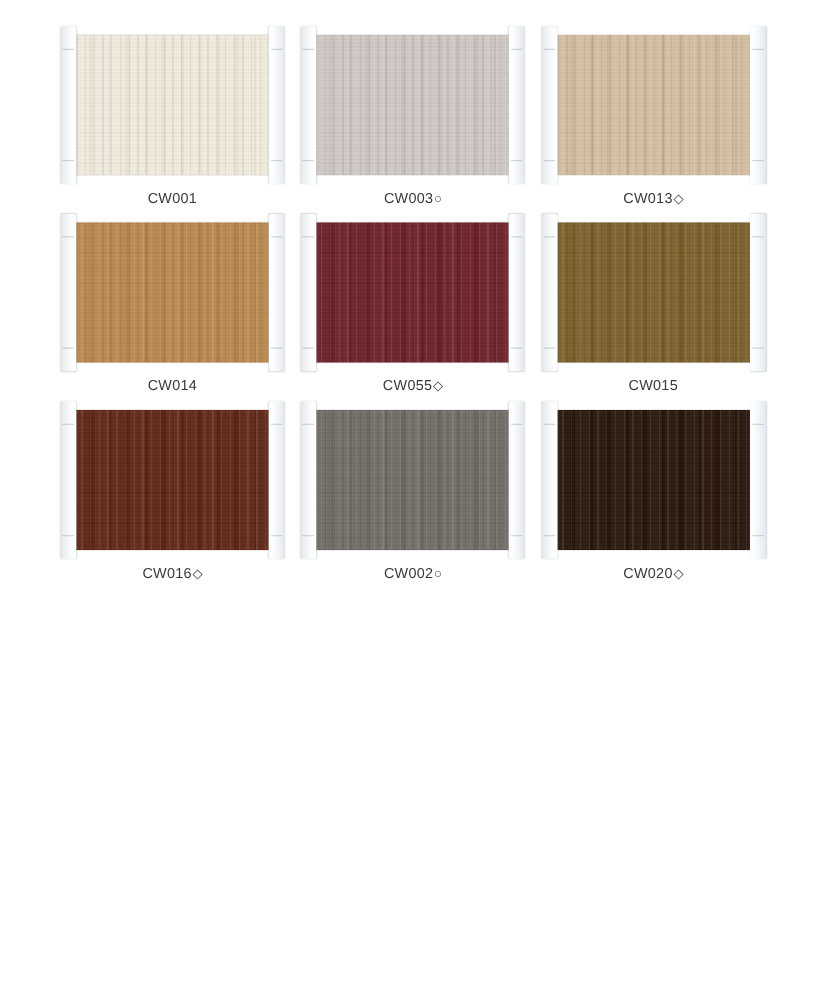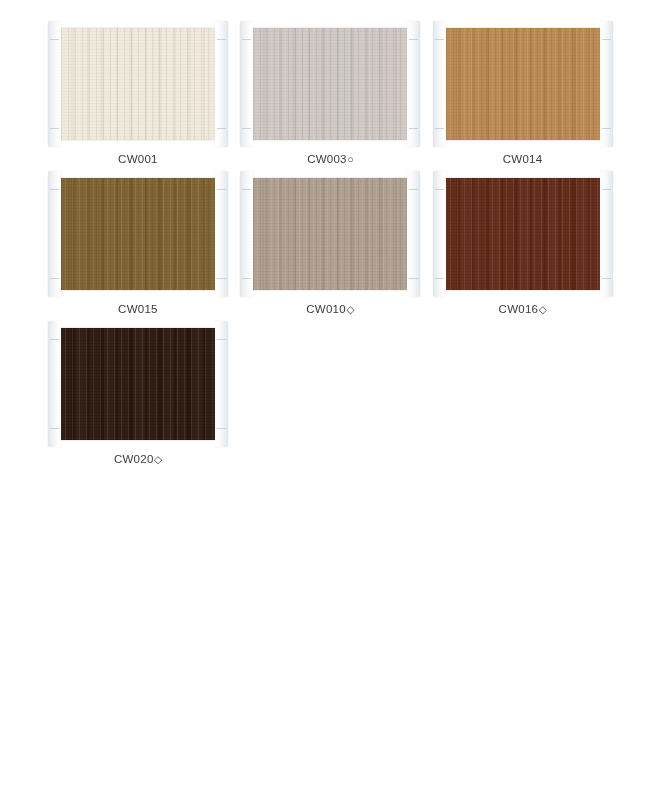--- a/index.html
+++ b/index.html
@@ -190,60 +190,82 @@
             <div class="grain"></div>
             <div class="weave"></div>
           </div>
           <div class="clip right"></div>
         </div>
         <div class="swatch-label"><span>CW003</span><span class="mark">○</span></div>
       </div>
       <div class="swatch-cell">
         <div class="chip-wrap">
           <div class="clip left"></div>
+          <div class="chip" style="background: rgb(210, 188, 158);">
+            <div class="grain"></div>
+            <div class="weave"></div>
+          </div>
+          <div class="clip right"></div>
+        </div>
+        <div class="swatch-label"><span>CW013</span><span class="mark">◇</span></div>
+      </div>
+      <div class="swatch-cell">
+        <div class="chip-wrap">
+          <div class="clip left"></div>
           <div class="chip" style="background: rgb(185, 133, 76);">
             <div class="grain"></div>
             <div class="weave"></div>
           </div>
           <div class="clip right"></div>
         </div>
         <div class="swatch-label"><span>CW014</span><span class="mark"></span></div>
       </div>
       <div class="swatch-cell">
         <div class="chip-wrap">
           <div class="clip left"></div>
+          <div class="chip" style="background: rgb(107, 32, 38);">
+            <div class="grain"></div>
+            <div class="weave"></div>
+          </div>
+          <div class="clip right"></div>
+        </div>
+        <div class="swatch-label"><span>CW055</span><span class="mark">◇</span></div>
+      </div>
+      <div class="swatch-cell">
+        <div class="chip-wrap">
+          <div class="clip left"></div>
           <div class="chip" style="background: rgb(122, 94, 42);">
             <div class="grain"></div>
             <div class="weave"></div>
           </div>
           <div class="clip right"></div>
         </div>
         <div class="swatch-label"><span>CW015</span><span class="mark"></span></div>
       </div>
       <div class="swatch-cell">
         <div class="chip-wrap">
           <div class="clip left"></div>
-          <div class="chip" style="background: rgb(172, 156, 140);">
-            <div class="grain"></div>
-            <div class="weave"></div>
-          </div>
-          <div class="clip right"></div>
-        </div>
-        <div class="swatch-label"><span>CW010</span><span class="mark">◇</span></div>
-      </div>
-      <div class="swatch-cell">
-        <div class="chip-wrap">
-          <div class="clip left"></div>
           <div class="chip" style="background: rgb(94, 36, 18);">
             <div class="grain"></div>
             <div class="weave"></div>
           </div>
           <div class="clip right"></div>
         </div>
         <div class="swatch-label"><span>CW016</span><span class="mark">◇</span></div>
+      </div>
+      <div class="swatch-cell">
+        <div class="chip-wrap">
+          <div class="clip left"></div>
+          <div class="chip" style="background: rgb(110, 106, 99);">
+            <div class="grain"></div>
+            <div class="weave"></div>
+          </div>
+          <div class="clip right"></div>
+        </div>
+        <div class="swatch-label"><span>CW002</span><span class="mark">○</span></div>
       </div>
       <div class="swatch-cell">
         <div class="chip-wrap">
           <div class="clip left"></div>
           <div class="chip" style="background: rgb(39, 20, 9);">
             <div class="grain"></div>
             <div class="weave"></div>
           </div>
           <div class="clip right"></div>
         </div>

